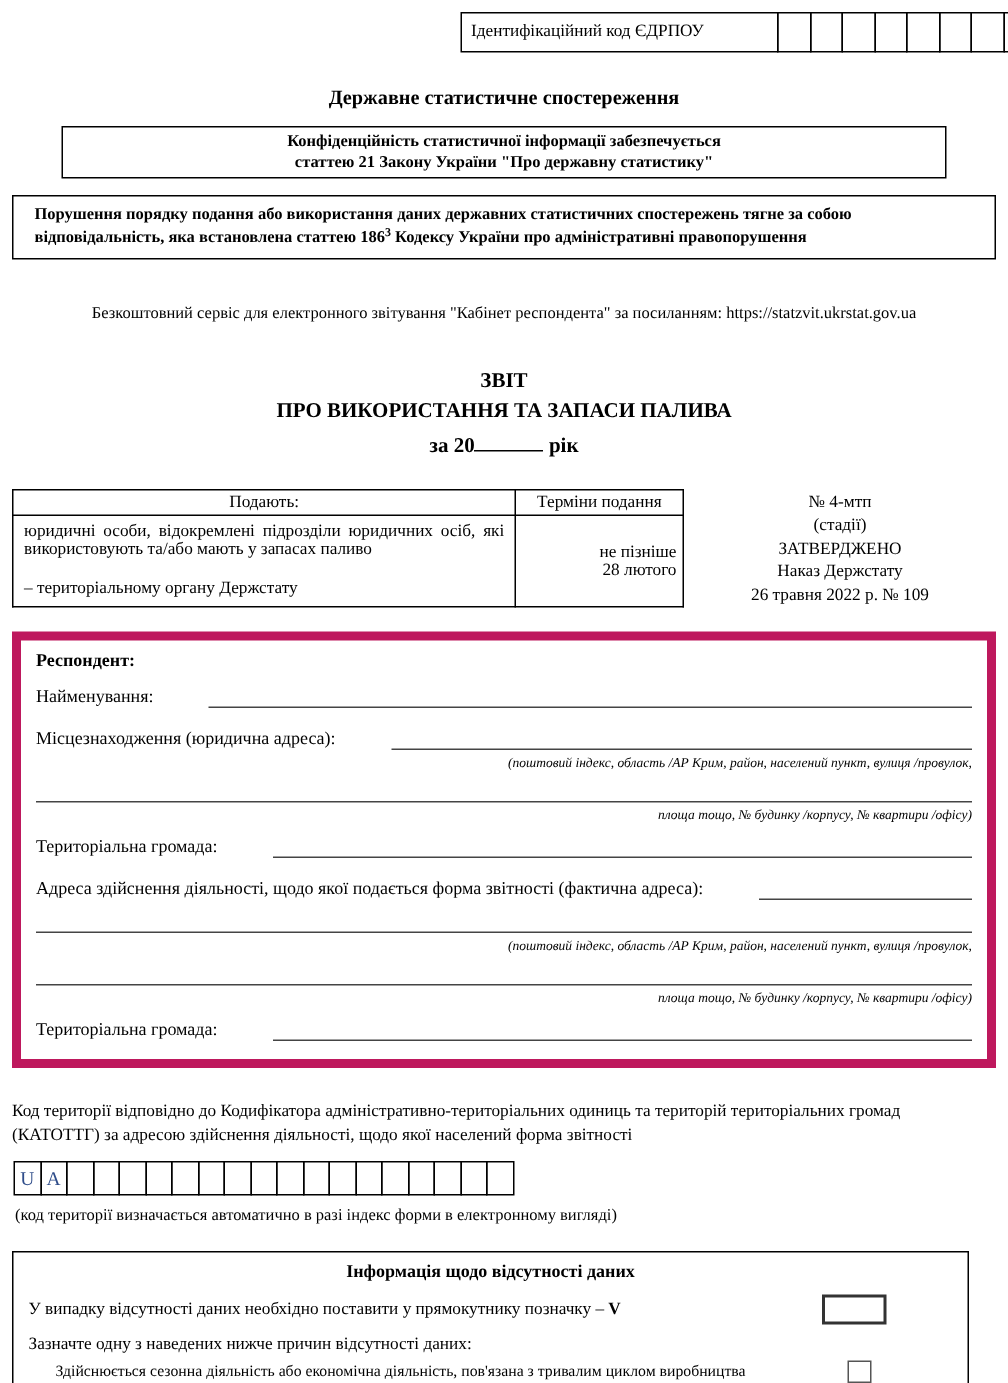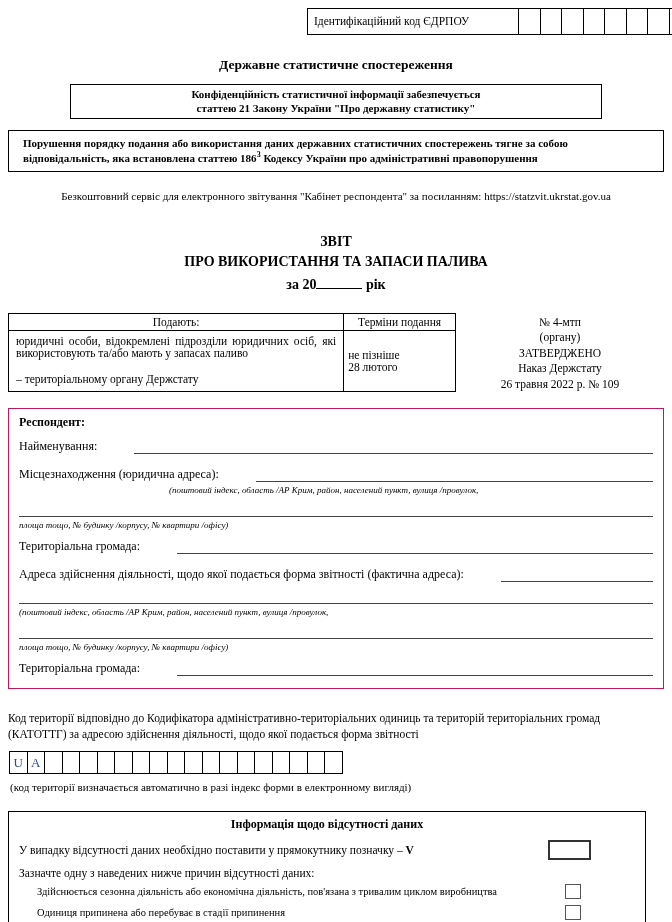--- a/index.html
+++ b/index.html
@@ -20,55 +20,55 @@
     padding: 0 6px; font-size: 11.5px; flex: 0 0 212px;
   }
   .cells { display: flex; }
   .cell {
     border: 1px solid #000; margin-left: -1px;
     width: 22.5px; height: 27px;
   }
   
   .main-heading { text-align: center; font-weight: bold; font-size: 13.5px; margin-top: 22px; }
   .conf-box {
-    width: 532px; margin: 11px auto 0; border: 1px solid #000;
+    width: 590px; margin: 11px auto 0; border: 1px solid #000;
     text-align: center; font-weight: bold; font-size: 11px; padding: 2px 4px; line-height: 1.3;
   }
   .conf-box div { display: block; }
   .violation-box {
     margin: 11px 0 0; border: 1px solid #000;
     font-weight: bold; font-size: 11px; padding: 5px 14px; line-height: 1.35;
   }
   sup { font-size: 8px; vertical-align: super; }
-  .service-note { text-align: center; font-size: 11px; margin-top: 18px; }
+  .service-note { text-align: center; font-size: 11px; margin-top: 30px; }
 
   .report-title { text-align: center; font-weight: bold; font-size: 14px; margin-top: 30px; line-height: 1.45; }
   .year-line { margin-top: 2px; }
   .year-blank { display:inline-block; width: 46px; border-bottom: 1.5px solid #000; height: 13px; }
 
   
   .submission-wrap { display: flex; margin-top: 18px; align-items: flex-start; }
   table.submission { border-collapse: collapse; flex: 0 0 448px; }
   table.submission th, table.submission td {
     border: 1px solid #000; font-size: 11.5px; font-weight: normal; vertical-align: middle;
   }
   th.who-h, th.term-h { text-align: center; padding: 2px 4px; }
   td.who-b { width: 336px; padding: 4px 7px 6px; text-align: justify; }
-  td.term-b { width: 112px; text-align: left; padding: 4px; }
+  td.term-b { width: 112px; text-align: right; padding: 4px; }
   .who-recipient { margin-top: 14px; text-align: left; }
   .approval { flex: 1; text-align: center; font-size: 11.5px; line-height: 1.35; padding-top: 2px; }
 
   
-  .respondent-box { margin-top: 16px; border: 1px solid #be185d; padding: 6px 10px 12px; font-size: 12px; }
+  .respondent-box { margin-top: 16px; border: 6px solid #be185d; padding: 6px 10px 12px; font-size: 12px; }
   .r-title { font-weight: bold; }
   .field-row { display: flex; align-items: flex-end; margin-top: 9px; gap: 32px; }
   .field-label { white-space: nowrap; }
   .fill-line { flex: 1; border-bottom: 1px solid #444; height: 14px; margin-left: 5px; min-width: 30px; }
   .full-line { border-bottom: 1px solid #444; height: 16px; margin-top: 6px; }
-  .hint { text-align: left; font-style: italic; font-size: 9px; margin-top: 3px; }
+  .hint { text-align: right; font-style: italic; font-size: 9px; margin-top: 3px; }
   .hint.offset { padding-left: 150px; }
   .gap-s { margin-top: 13px; }
 
   
   .katottg { margin-top: 22px; font-size: 11.5px; }
   .katottg-desc { line-height: 1.35; max-width: 648px; }
   .katottg-cells { display: flex; margin-top: 9px; margin-left: 2px; }
   .kat-cell {
     border: 1px solid #000; margin-left: -1px;
     width: 18.5px; height: 23px; text-align: center;
@@ -144,21 +144,21 @@
         </td>
         <td class="term-b">
           <div>не пізніше</div>
           <div>28 лютого</div>
         </td>
       </tr>
     </tbody>
       </table>
     <div class="approval">
       <div>№ 4-мтп</div>
-      <div>(органу)</div>
+      <div>(стадії)</div>
       <div>ЗАТВЕРДЖЕНО</div>
       <div>Наказ Держстату</div>
       <div>26 травня 2022 р. № 109</div>
     </div>
   </div>
 
   <div class="respondent-box">
     <div class="r-title">Респондент:</div>
 
     <div class="field-row">
@@ -191,21 +191,21 @@
     <div class="full-line"></div>
     <div class="hint">площа  тощо, № будинку /корпусу, № квартири /офісу)</div>
 
     <div class="field-row">
       <span class="field-label">Територіальна громада:</span>
       <span class="fill-line"></span>
     </div>
   </div>
 
   <div class="katottg">
-    <div class="katottg-desc">Код території відповідно до Кодифікатора адміністративно-територіальних одиниць та територій територіальних громад (КАТОТТГ) за адресою здійснення діяльності, щодо якої подається форма звітності</div>
+    <div class="katottg-desc">Код території відповідно до Кодифікатора адміністративно-територіальних одиниць та територій територіальних громад (КАТОТТГ) за адресою здійснення діяльності, щодо якої населений форма звітності</div>
     <div class="katottg-cells">
         <div class="kat-cell filled" style="color: rgb(47, 77, 138);">U</div>
         <div class="kat-cell filled" style="color: rgb(47, 77, 138);">A</div>
         <div class="kat-cell"></div>
         <div class="kat-cell"></div>
         <div class="kat-cell"></div>
         <div class="kat-cell"></div>
         <div class="kat-cell"></div>
         <div class="kat-cell"></div>
         <div class="kat-cell"></div>

